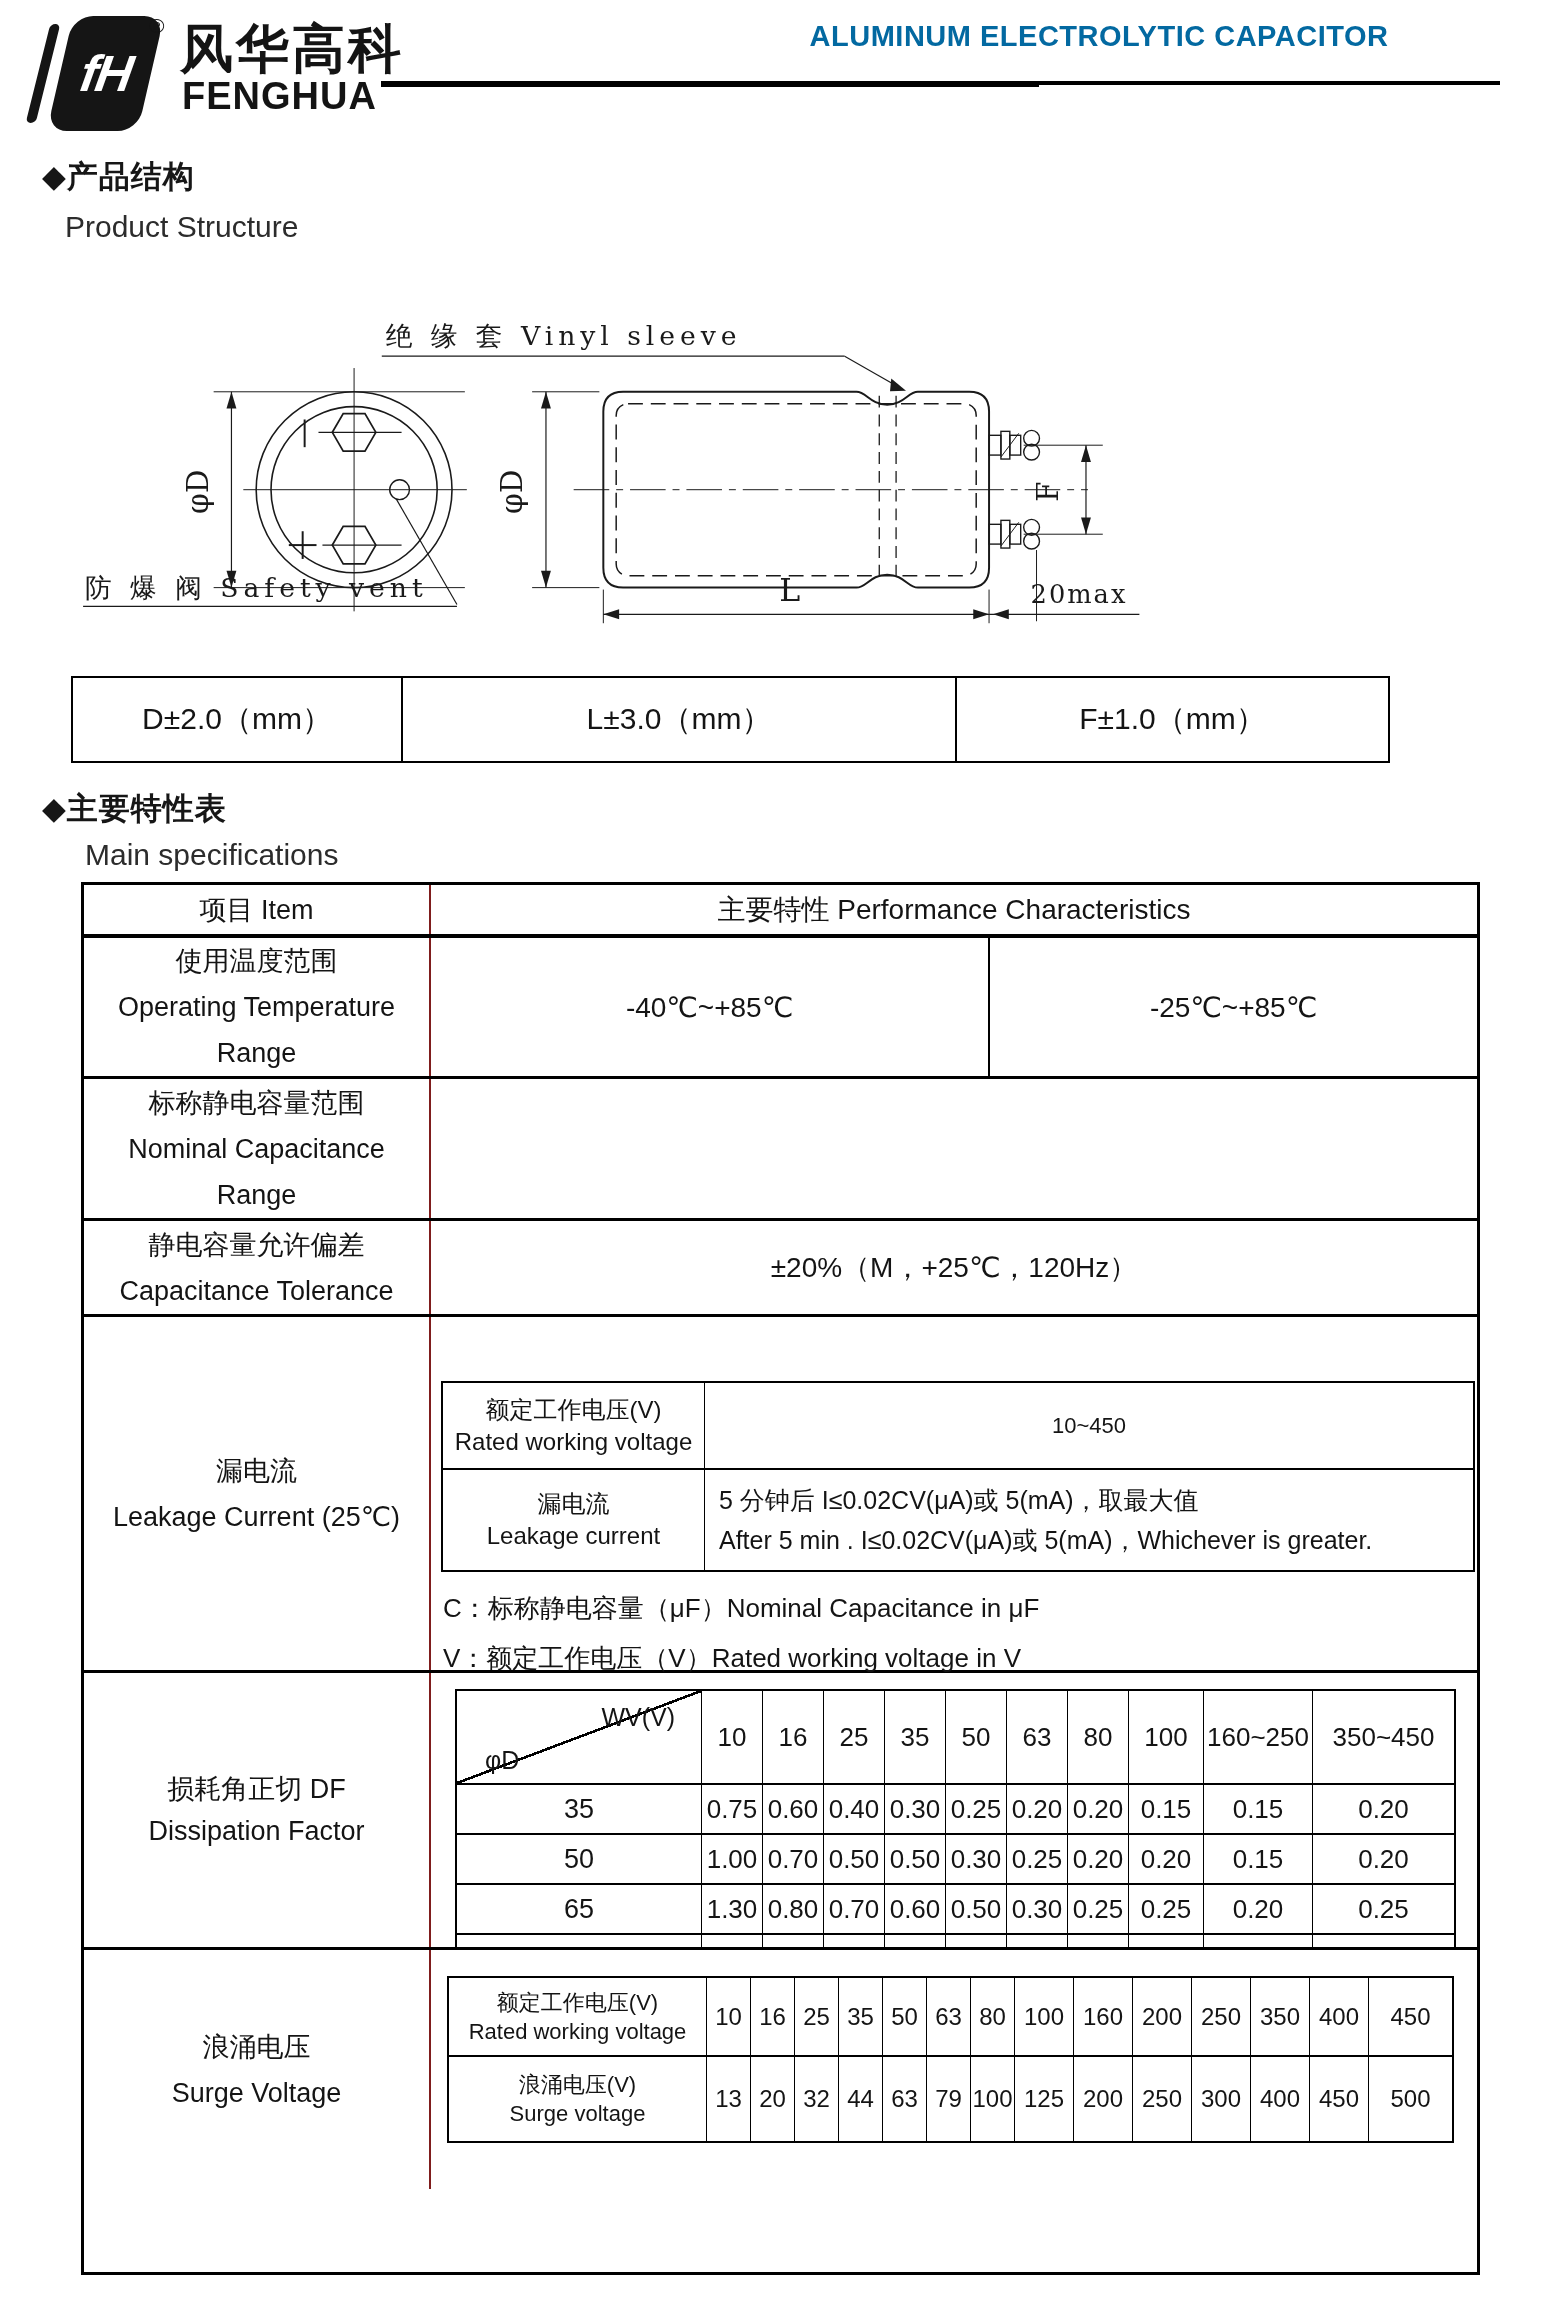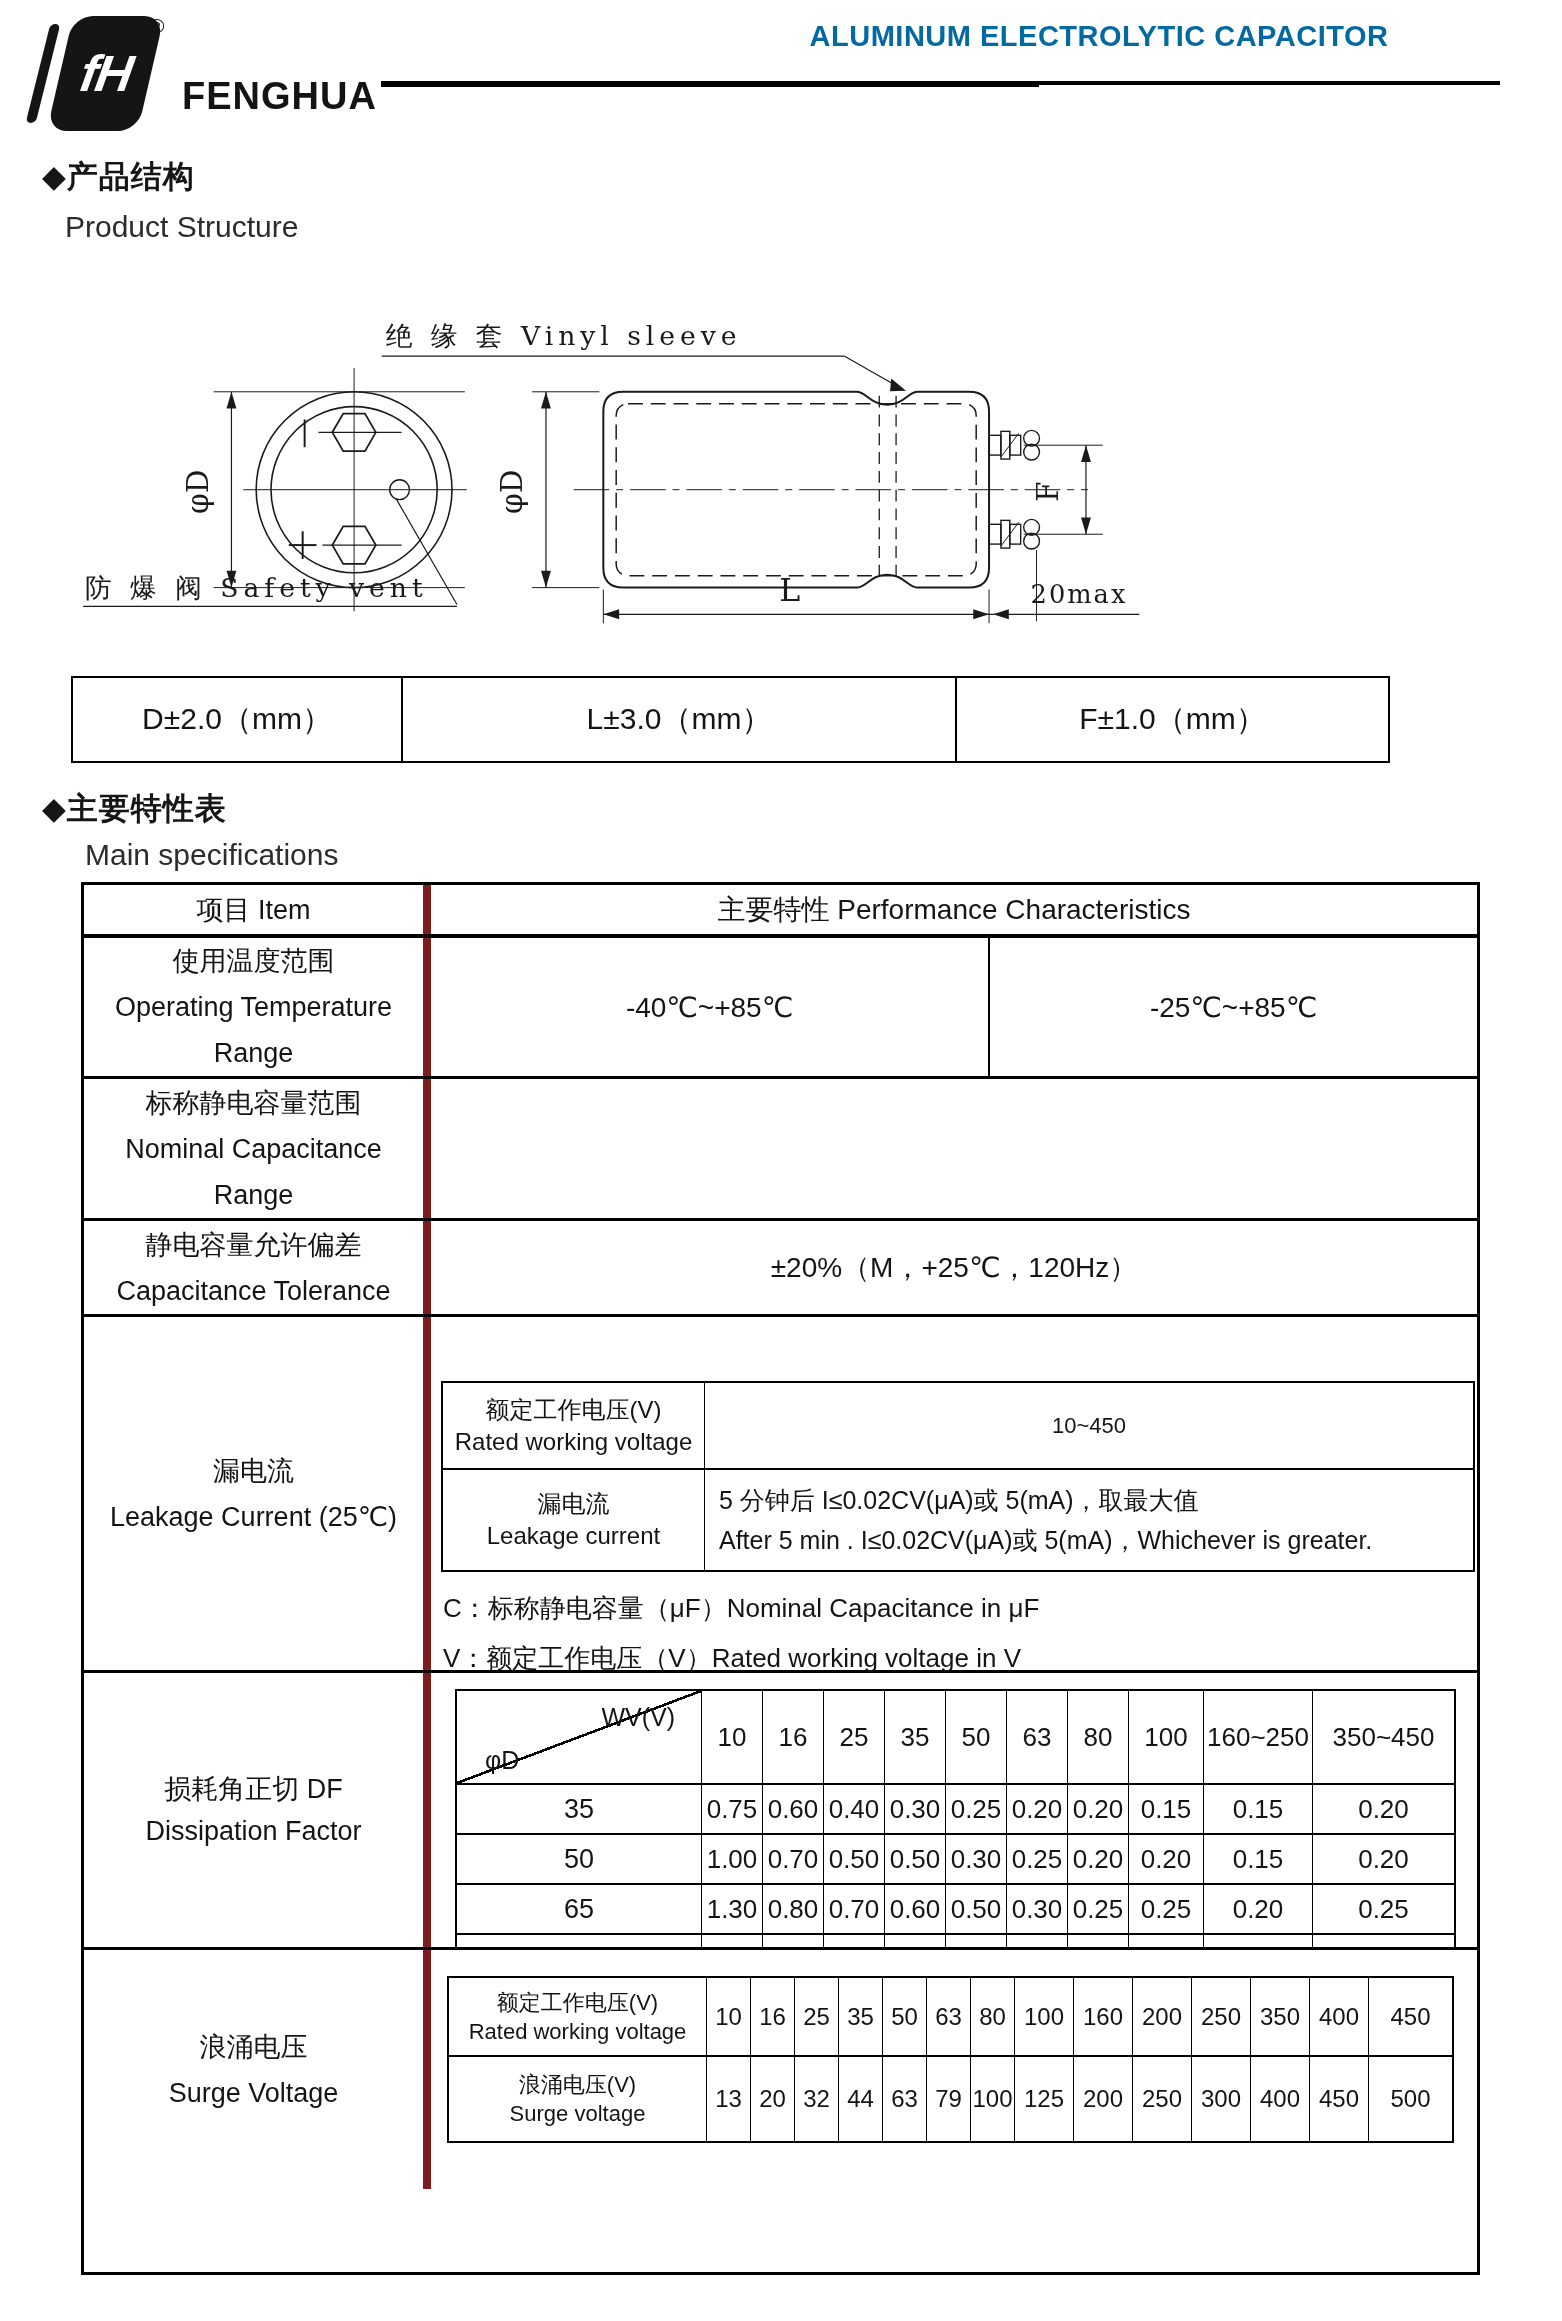--- a/index.html
+++ b/index.html
@@ -29,21 +29,21 @@
   svg polygon{fill:#1a1a1a;stroke:none}
   
   .dim-table{left:71px;top:676px;width:1319px;height:87px;border:2px solid #000;display:flex}
   .dim-cell{display:flex;align-items:center;justify-content:center;font-size:30px;border-right:2px solid #000}
   .dim-d{width:330px}.dim-l{width:554px}.dim-f{flex:1;border-right:none}
   
   .spec{left:81px;top:882px;width:1399px;height:1393px;border:3px solid #000;display:flex;flex-direction:column}
   .srow{display:flex;border-bottom:3px solid #000}
   .srow.hdrrow{border-bottom:4px solid #000}
   .srow:last-child{border-bottom:none}
-  .lcell{width:347px;border-right:8px solid #7f1d1d;display:flex;flex-direction:column;align-items:center;
+  .lcell{width:347px;border-right:2px solid #7f1d1d;display:flex;flex-direction:column;align-items:center;
          justify-content:center;text-align:center;font-size:27px;line-height:46px}
   .rcell{flex:1;display:flex;align-items:center;justify-content:center;font-size:28px}
   .rcell.rel{display:block;position:relative}
   .subA{width:559px;border-right:2px solid #000;display:flex;align-items:center;justify-content:center;height:100%}
   .subB{flex:1;display:flex;align-items:center;justify-content:center;height:100%}
   .splitwrap{display:flex;width:100%;height:100%;font-size:28px}
   
   .lk-table{position:absolute;left:10px;top:64px;width:1034px;height:191px;border:2.5px solid #000;
             display:flex;flex-direction:column}
   .lk-r1{height:87px;border-bottom:2px solid #000;display:flex}
@@ -81,20 +81,21 @@
 
 <div class="page">
 
   <div class="abs logo-mark">
     <div class="logo-stripe"></div>
     <div class="logo-blob">
       <span class="logo-fh">fH</span>
     </div>
   </div>
   <div class="abs reg">®</div>
+  <div class="abs brand-cn">风华高科</div>
   <div class="abs brand-en">FENGHUA</div>
   <div class="abs doc-title">ALUMINUM ELECTROLYTIC CAPACITOR</div>
   <div class="abs rule1"></div>
   <div class="abs rule2"></div>
 
   <div class="abs sec-cn" style="left:42px;top:156px">◆产品结构</div>
   <div class="abs sec-en" style="left:65px;top:210px">Product Structure</div>
 
   <svg class="abs" style="left:59px;top:282px" width="1148" height="361" viewBox="60 285 1160 365">
 

